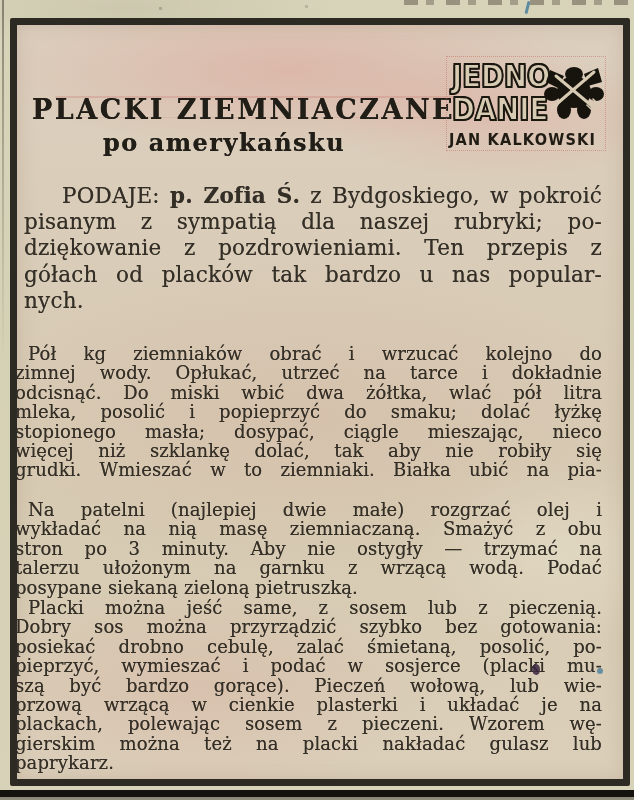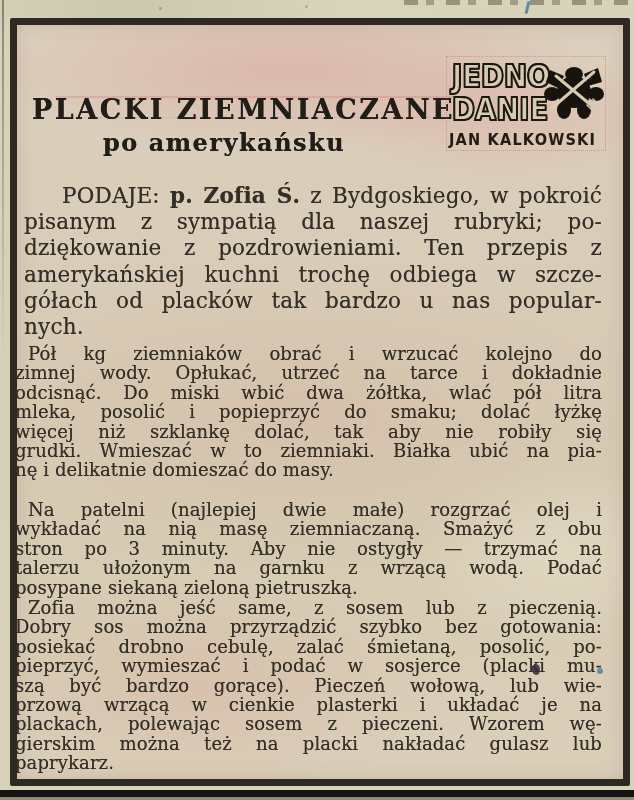--- a/index.html
+++ b/index.html
@@ -178,42 +178,41 @@
       <line x1="47" y1="43" x2="53" y2="49"></line>
     </g>
   </svg>
   <span class="stamp-author">JAN KALKOWSKI</span>
 </div>
 
 <div class="para p1">
     <div class="tline first"><span>PODAJE: </span><span style="font-weight: bold;">p. Zofia Ś.</span><span> z Bydgoskiego, w pokroić</span></div>
     <div class="tline">pisanym z sympatią dla naszej rubryki; po-</div>
     <div class="tline">dziękowanie z pozdrowieniami. Ten przepis z</div>
-    <div class="tline">amerykańskiej kuchni trochę odbiega w szcze-</div>
     <div class="tline">gółach od placków tak bardzo u nas popular-</div>
     <div class="tline last">nych.</div>
   </div>
 <div class="para pbody p2">
     <div class="tline first">Pół kg ziemniaków obrać i wrzucać kolejno do</div>
     <div class="tline">zimnej wody. Opłukać, utrzeć na tarce i dokładnie</div>
     <div class="tline">odcisnąć. Do miski wbić dwa żółtka, wlać pół litra</div>
     <div class="tline">mleka, posolić i popieprzyć do smaku; dolać łyżkę</div>
+    <div class="tline">stopionego masła; dosypać, ciągle mieszając, nieco</div>
     <div class="tline">więcej niż szklankę dolać, tak aby nie robiły się</div>
     <div class="tline">grudki. Wmieszać w to ziemniaki. Białka ubić na pia-</div>
-    <div class="tline last">nę i delikatnie domieszać do masy.</div>
   </div>
 <div class="para pbody p3">
     <div class="tline first">Na patelni (najlepiej dwie małe) rozgrzać olej i</div>
     <div class="tline">wykładać na nią masę ziemniaczaną. Smażyć z obu</div>
     <div class="tline">stron po 3 minuty. Aby nie ostygły — trzymać na</div>
     <div class="tline">talerzu ułożonym na garnku z wrzącą wodą. Podać</div>
     <div class="tline last">posypane siekaną zieloną pietruszką.</div>
   </div>
 <div class="para pbody p4">
-    <div class="tline first">Zofia można jeść same, z sosem lub z pieczenią.</div>
+    <div class="tline first">Placki można jeść same, z sosem lub z pieczenią.</div>
     <div class="tline">Dobry sos można przyrządzić szybko bez gotowania:</div>
     <div class="tline">posiekać drobno cebulę, zalać śmietaną, posolić, po-</div>
     <div class="tline">pieprzyć, wymieszać i podać w sosjerce (placki mu-</div>
     <div class="tline">szą być bardzo gorące). Pieczeń wołową, lub wie-</div>
     <div class="tline">przową wrzącą w cienkie plasterki i układać je na</div>
     <div class="tline">plackach, polewając sosem z pieczeni. Wzorem wę-</div>
     <div class="tline">gierskim można też na placki nakładać gulasz lub</div>
     <div class="tline last">paprykarz.</div>
   </div>
 

